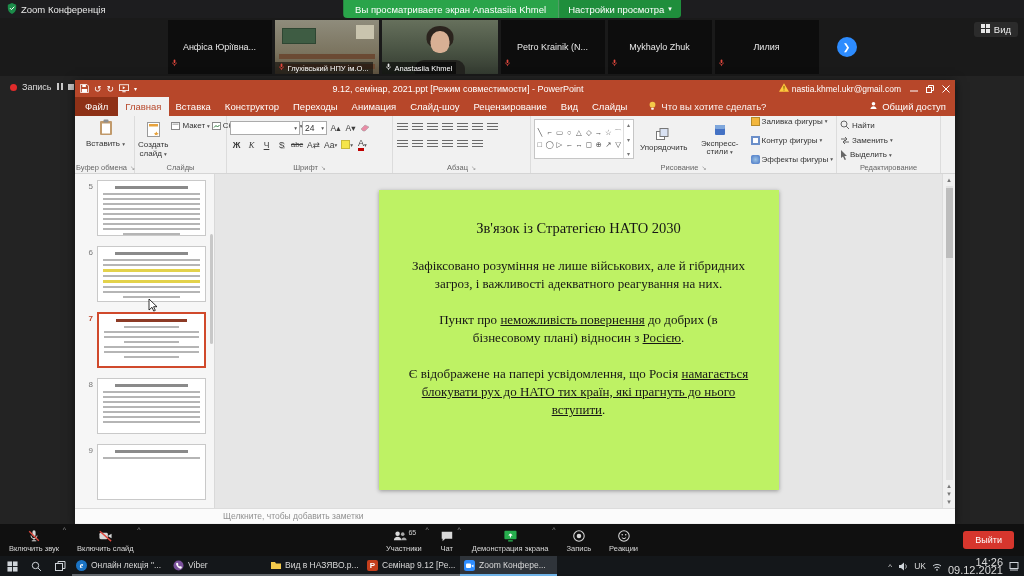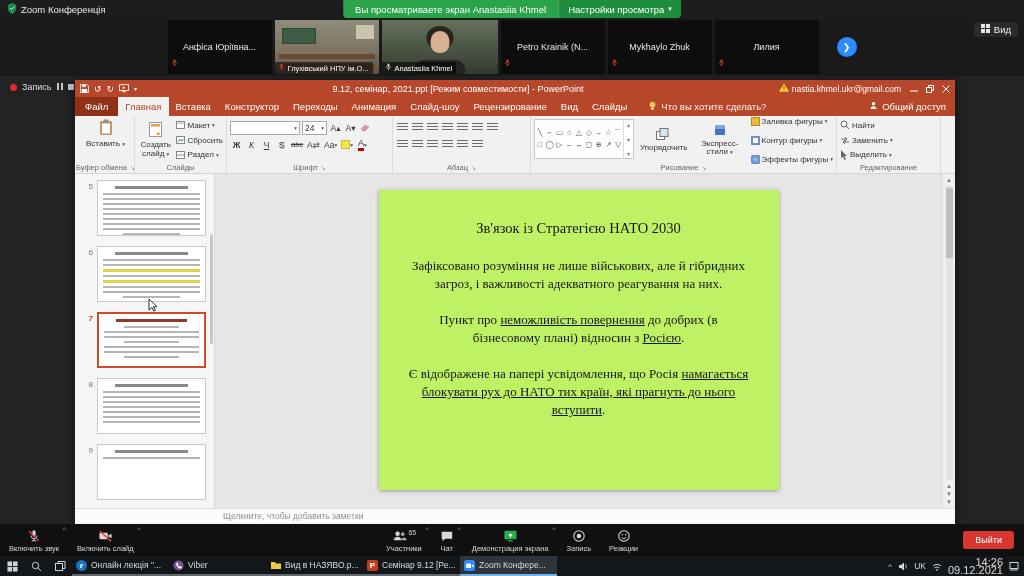--- a/index.html
+++ b/index.html
@@ -63,21 +63,21 @@
   .ribbon { height:58px; background:#F1F1F1; border-bottom:1px solid #D5D5D5; display:flex; padding:0 2px; flex:none; }
   .rg { position:relative; border-right:1px solid #DCDCDC; padding:3px 3px 12px; flex:none; }
   .g1{width:58px;} .g2{width:92px;} .g3{width:166px;} .g4{width:138px;} .g5{width:306px;} .g6{width:104px;}
   .glab { position:absolute; bottom:1px; left:0; right:0; display:flex; justify-content:center; align-items:center; gap:3px; font-size:7.5px; color:#666; white-space:nowrap; }
   .dlg { font-size:6px; color:#888; cursor:pointer; }
   .grow { display:flex; gap:3px; height:42px; }
   .bigbtn { display:flex; flex-direction:column; align-items:center; justify-content:center; gap:2px; font-size:8px; color:#333; cursor:pointer; text-align:center; }
   .bl { line-height:1.05; }
   .bl.wrap { max-width:46px; }
   .chev { font-size:5.5px; color:#555; }
-  .minicol { display:flex; flex-direction:column; justify-content:center; gap:2px; }
+  .minicol { display:flex; flex-direction:row; justify-content:center; gap:2px; }
   .mini { display:flex; align-items:center; gap:2px; font-size:8px; color:#333; height:13px; white-space:nowrap; cursor:pointer; }
   .mic { display:inline-flex; flex:none; }
   .frow { display:flex; align-items:center; gap:2px; height:17px; }
   .combo { height:14px; border:1px solid #ABABAB; background:#fff; font-size:8.5px; display:flex; align-items:center; padding:0 2px; gap:2px; cursor:pointer; }
   .combo .cv { flex:1; min-width:4px; color:#333; }
   .fname { width:70px; } .fsize { width:25px; }
   .mi { min-width:13px; height:14px; display:inline-flex; align-items:center; justify-content:center; font-size:8.5px; color:#3b3b3b; cursor:pointer; padding:0 1px; }
   .mi.b{font-weight:bold;} .mi.i{font-style:italic; font-family:"Liberation Serif",serif;}
   .mi.u2{text-decoration:underline;} .mi.sh{text-shadow:1px 1px 0 #aaa;} .mi.st{text-decoration:line-through; font-size:7.5px;}
   .hlbar{width:9px;height:9px;background:#F5E54A;border:1px solid #C9B93A;display:inline-block;}

